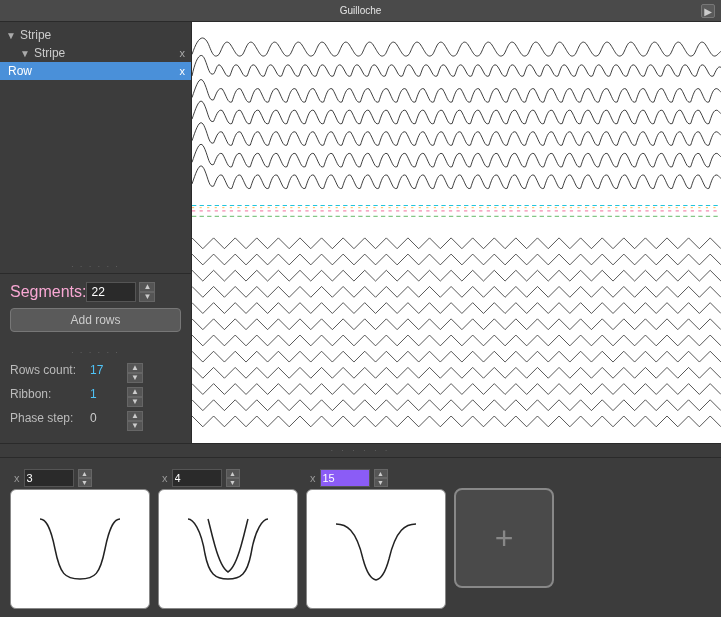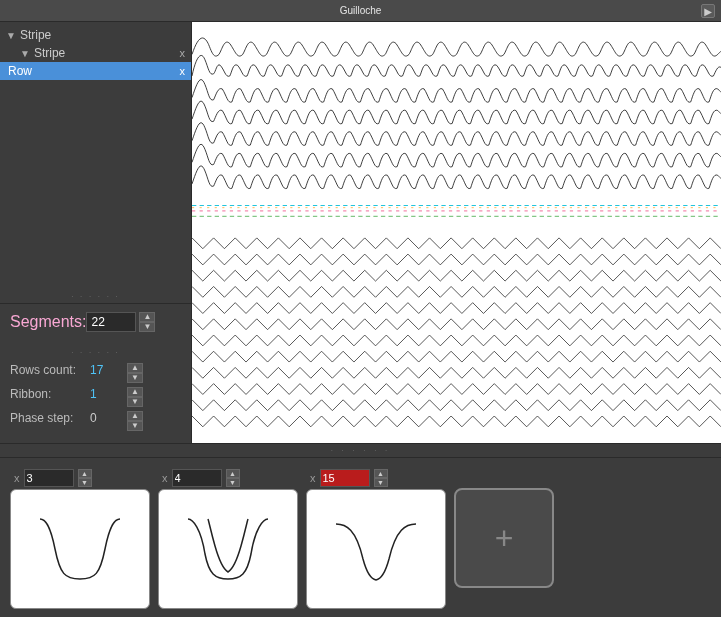--- a/index.html
+++ b/index.html
@@ -276,20 +276,21 @@
       <div class="control-row">
         <span class="control-label">Segments:</span>
         <div class="spinner-wrap">
           <input class="control-input" value="22" readonly="" style="">
           <div class="spinner-btns">
             <div class="spinner-btn">▲</div>
             <div class="spinner-btn">▼</div>
           </div>
         </div>
       </div>
+      <button class="add-rows-btn">Add rows</button>
     </div>
 
     <div class="divider-dots">· · · · · ·</div>
 
     <div class="params-area">
       <div class="param-row">
         <span class="param-label">Rows count:</span>
         <span class="param-value">17</span>
         <div class="spinner-btns">
           <div class="spinner-btn">▲</div>
@@ -390,21 +391,21 @@
       <svg width="110" height="90" viewBox="0 0 110 90">
         <path d="M15,15 C20,15 28,25 32,50 C36,70 42,75 55,75 C68,75 74,70 78,50 C82,25 90,15 95,15" stroke="#222" stroke-width="1.5" fill="none"></path>
         <path d="M35,15 C36,18 38,28 42,42 C46,56 50,65 55,68 C60,65 64,56 68,42 C72,28 74,18 75,15" stroke="#222" stroke-width="1.5" fill="none"></path>
       </svg>
     </div>
   </div>
 
   <div style="display:flex;flex-direction:column;align-items:center;">
     <div style="display:flex;align-items:center;background:#3c3c3c;padding:2px 4px;gap:4px;width:140px;">
       <span style="color:#999;font-size:11px;">x</span>
-      <input type="number" value="15" style="background: #b91c1c; border: 1px solid rgb(85, 85, 85); color: rgb(255, 255, 255); width: 50px; height: 18px; padding: 0px 2px; font-size: 11px;">
+      <input type="number" value="15" style="background: #8b5cf6; border: 1px solid rgb(85, 85, 85); color: rgb(255, 255, 255); width: 50px; height: 18px; padding: 0px 2px; font-size: 11px;">
       <div style="display:flex;flex-direction:column;">
         <div style="background:#555;border:1px solid #666;width:14px;height:9px;display:flex;align-items:center;justify-content:center;cursor:pointer;color:#ccc;font-size:7px;">▲</div>
         <div style="background:#555;border:1px solid #666;width:14px;height:9px;display:flex;align-items:center;justify-content:center;cursor:pointer;color:#ccc;font-size:7px;">▼</div>
       </div>
     </div>
     <div style="background:#fff;border-radius:6px;width:140px;height:120px;display:flex;align-items:center;justify-content:center;border:1px solid #888;">
       <svg width="110" height="90" viewBox="0 0 110 90">
         <path d="M15,20 C25,20 35,25 42,55 C46,70 50,75 55,76 C60,75 64,70 68,55 C75,25 85,20 95,20" stroke="#222" stroke-width="1.5" fill="none"></path>
       </svg>
     </div>

